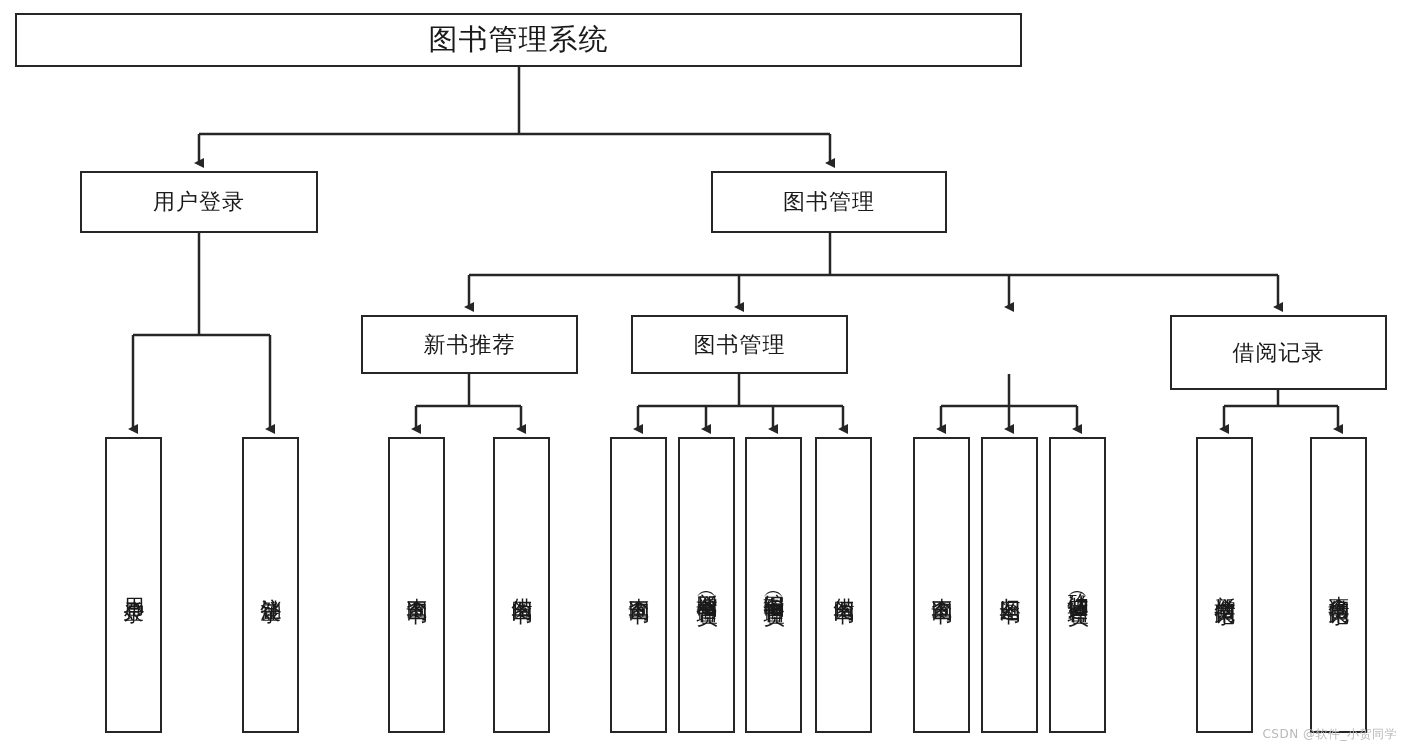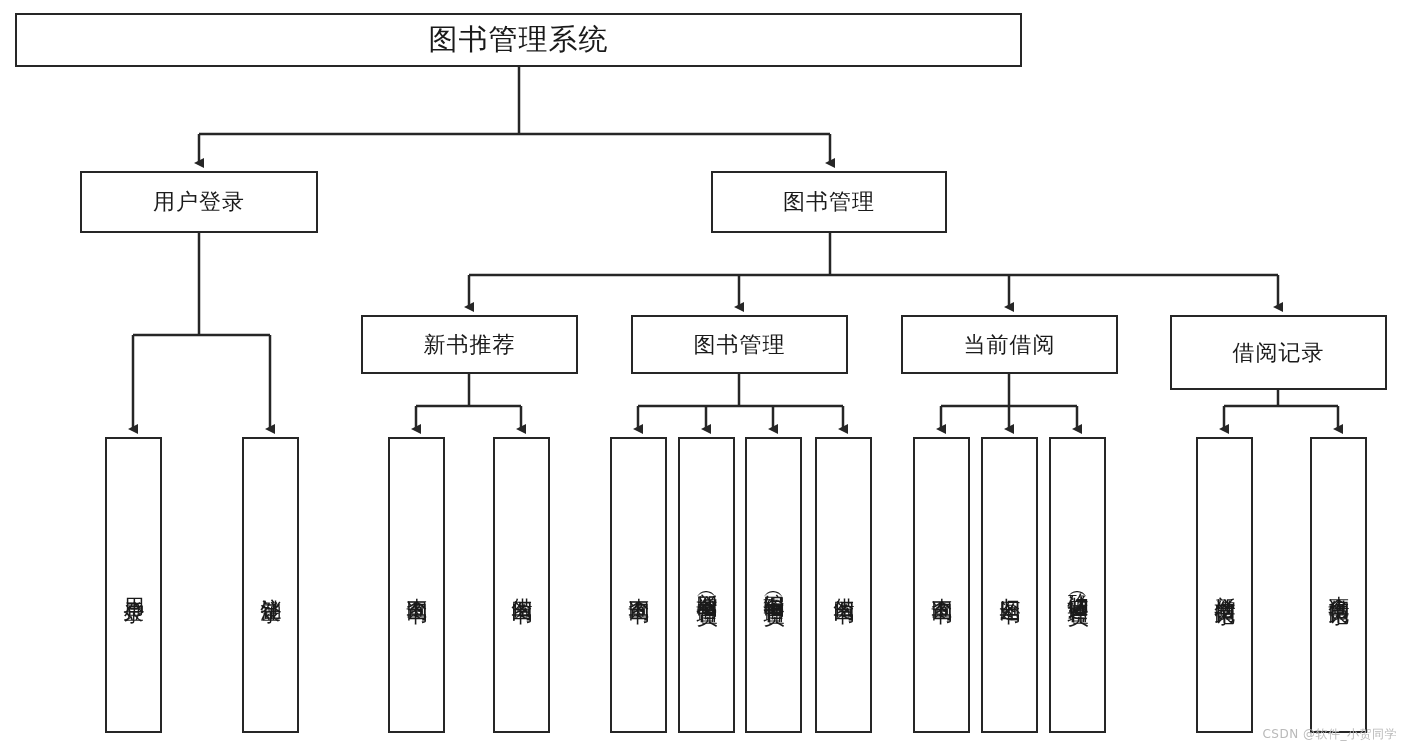--- a/index.html
+++ b/index.html
@@ -137,23 +137,20 @@
   </div>
 
   <div class="node horiz" style="left:361px; top:315px; width:217px; height:59px;text-align:center;">
     <span>新书推荐</span>
   </div>
 
   <div class="node horiz" style="left:631px; top:315px; width:217px; height:59px;">
     <span>图书管理</span>
   </div>
 
-  <div class="node horiz" style="left:901px; top:315px; width:217px; height:59px;">
-    <span>当前借阅</span>
-  </div>
 
   <div class="node horiz" style="left:1170px; top:315px; width:217px; height:75px;">
     <span>借阅记录</span>
   </div>
 
   <div class="node vert" style="left:105px; top:437px; width:57px; height:296px;">
     <span class="vtext">用户登录</span>
   </div>
 
   <div class="node vert" style="left:242px; top:437px; width:57px; height:296px;">

